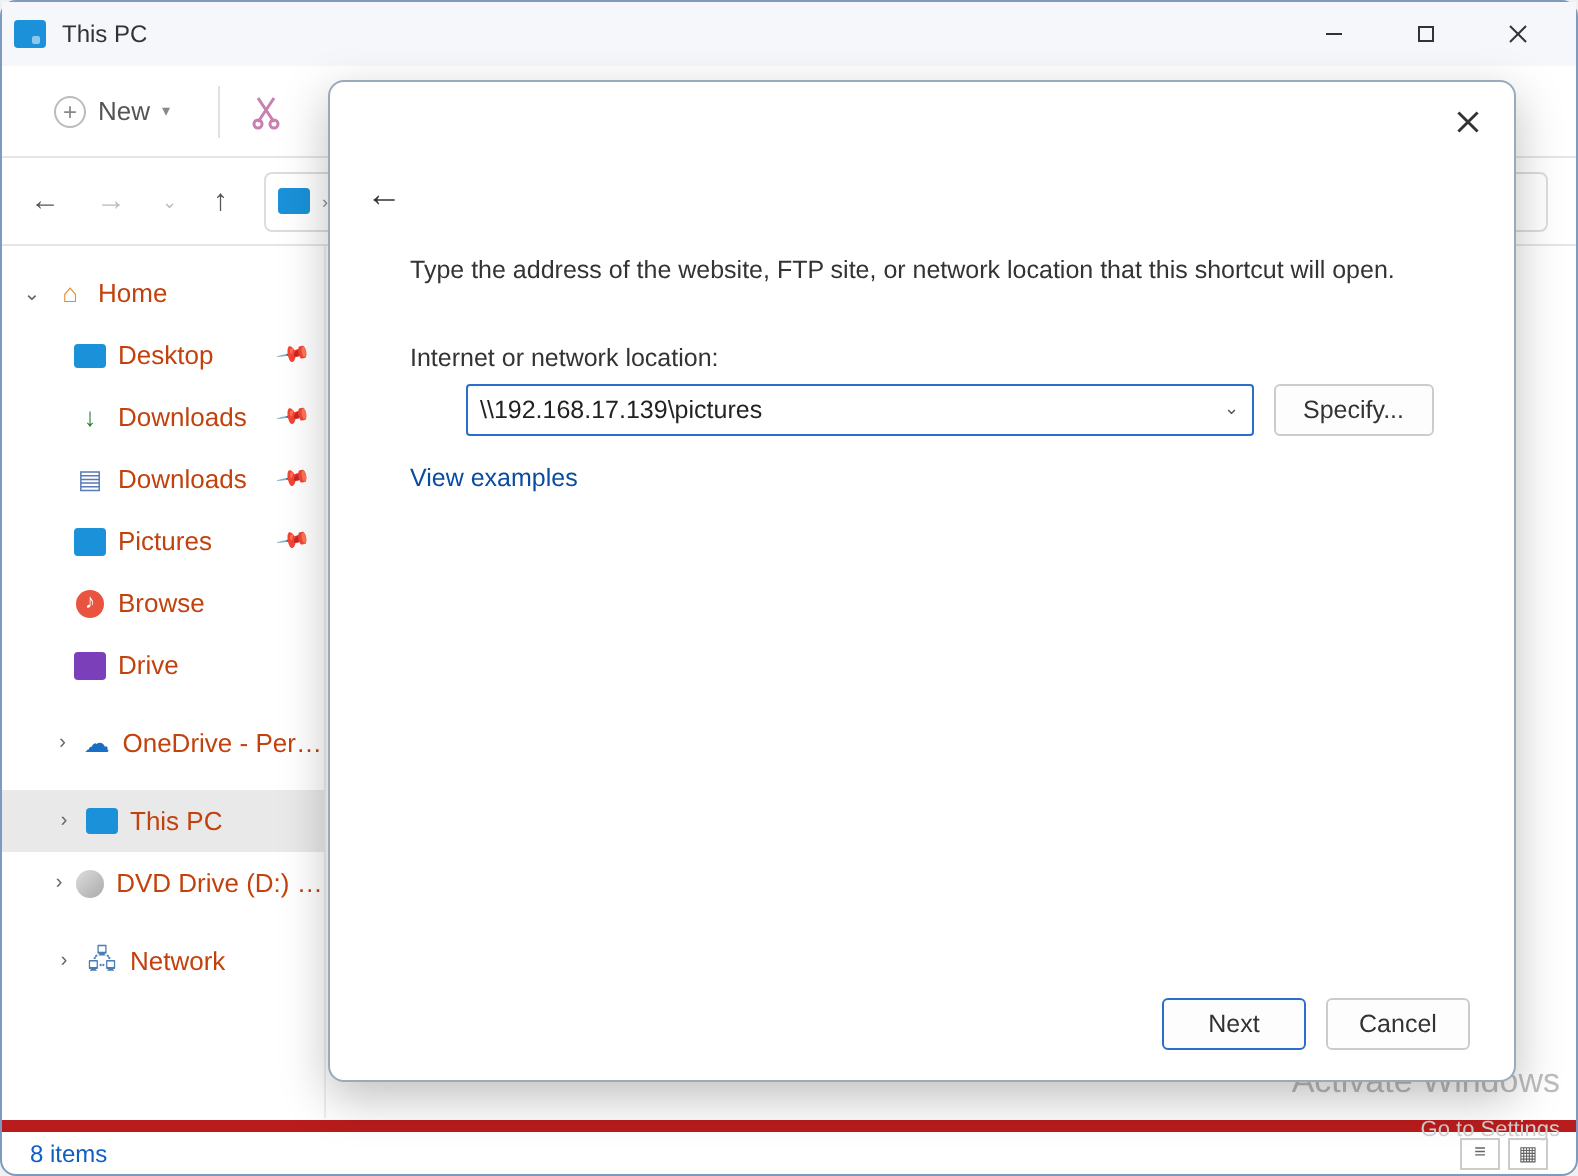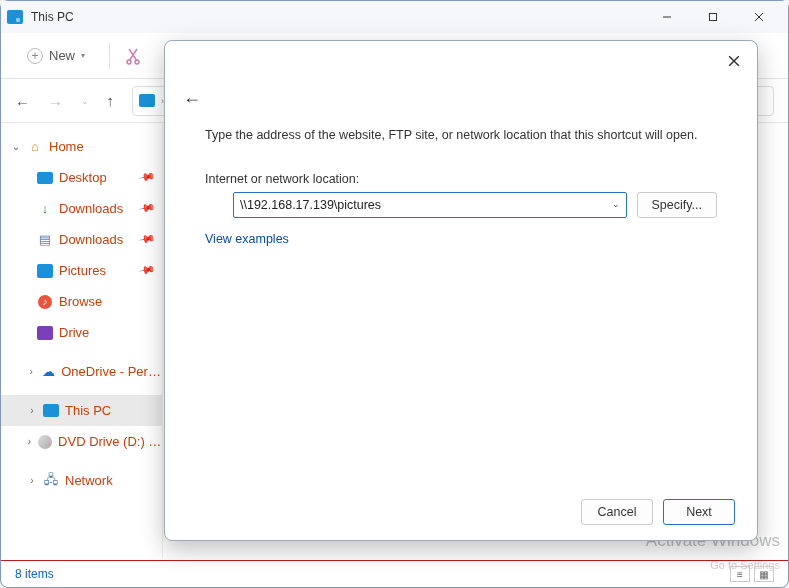--- a/index.html
+++ b/index.html
@@ -52,21 +52,21 @@
   .icon-desktop { width:16px;height:12px;background:#1a91d8;border-radius:2px;}
   .icon-download { color:#2e7d32; font-weight:bold;}
   .icon-pictures { width:16px;height:14px;background:#1a91d8;border-radius:2px;}
   .icon-music { width:14px;height:14px;border-radius:50%; background:#e8543f; color:#fff; font-size:10px; display:flex;align-items:center;justify-content:center;}
   .icon-videos { width:16px;height:14px;background:#7c3fba;border-radius:2px;}
   .icon-cloud { color:#1a6fc4; }
   .icon-pc { width:16px;height:13px;background:#1a91d8;border-radius:2px;}
   .icon-dvd { width:14px;height:14px;border-radius:50%;background:linear-gradient(135deg,#ddd,#aaa);}
   .icon-network { color:#4a7db5; }
 
-  .statusbar { position:absolute; left:0; right:0; bottom:0; height:27px; border-top:1px solid #b91c1c; display:flex; align-items:center; padding:0 14px; font-size:12px; color:#1060c0;}
+  .statusbar { position:absolute; left:0; right:0; bottom:0; height:27px; border-top:6px solid #b91c1c; display:flex; align-items:center; padding:0 14px; font-size:12px; color:#1060c0;}
   .statusbar .spacer { flex:1; }
   .viewtoggle { display:flex; gap:4px; }
   .vt { width:20px;height:16px; border:1px solid #ccc; font-size:10px; display:flex;align-items:center;justify-content:center;color:#666;}
 
   
   .dialog {
     position: absolute; left: 164px; top: 40px; width: 594px; height: 501px;
     background: #fff; border: 1px solid #9ab; border-radius: 8px; box-shadow: 0 8px 24px rgba(0,0,0,.25);
   }
   .d-titlebar { height: 40px; display:flex; align-items:center; }
@@ -253,20 +253,20 @@
     <div class="d-row">
       <div class="combo">
         <input type="text" value="\\192.168.17.139\pictures" style="">
         <span class="dd">⌄</span>
       </div>
       <button class="browsebtn"><span>Specify...</span></button>
     </div>
     <div class="d-link"><span>View examples</span></div>
   </div>
   <div class="d-footer">
+    <div class="fbtn primary">
+        <span>Next</span>
+      </div>
     <div class="fbtn">
         <span>Cancel</span>
       </div>
-    <div class="fbtn primary">
-        <span>Next</span>
-      </div>
   </div>
 </div>
 
 </body></html>

